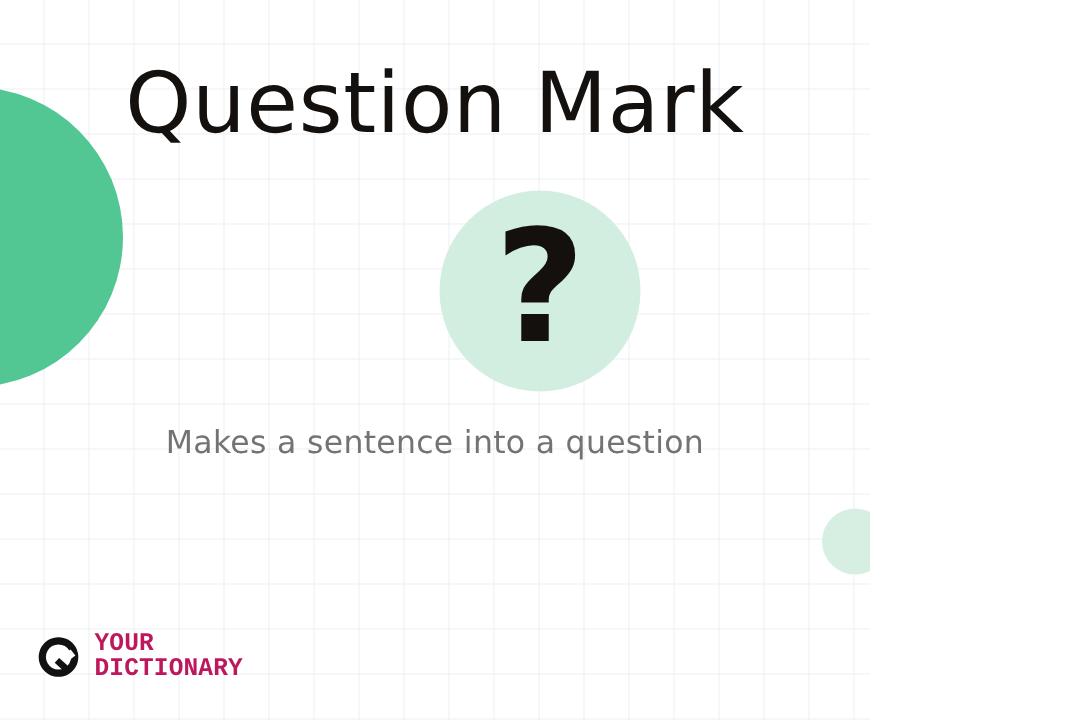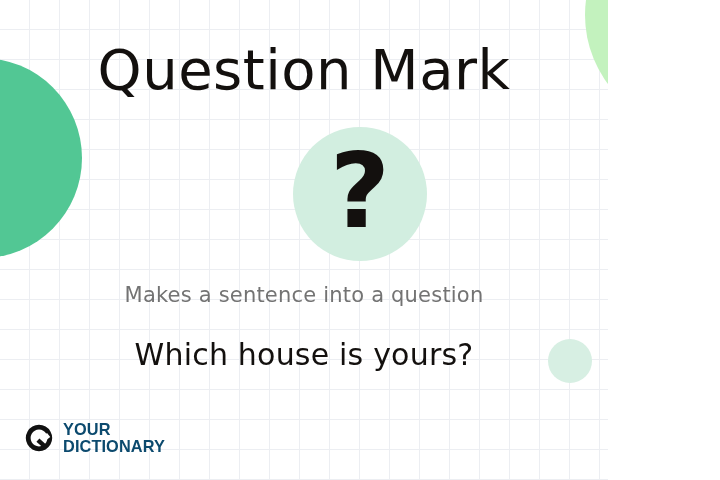--- a/index.html
+++ b/index.html
@@ -8,21 +8,20 @@
     background: #ffffff;
   }
 
   #card {
     position: relative;
     width: 580px;
     height: 480px;
     overflow: hidden;
     background-color: #ffffff;
     font-family: "Liberation Sans", sans-serif;
-    padding-left: 28px;
   }
 
   
   #grid {
     position: absolute;
     inset: 0;
     background-image:
       linear-gradient(to right, #eceef2 1px, transparent 1px),
       linear-gradient(to bottom, #eceef2 1px, transparent 1px);
     background-size: 30px 30px;
@@ -162,22 +161,22 @@
     top: 421px;
     display: flex;
     align-items: center;
     gap: 9px;
   }
   #logo-mark { display: block; }
   #logo-words {
     display: flex;
     flex-direction: column;
     justify-content: center;
-    color: #0c4a6e;
-    font-family: Liberation Sans, sans-serif;
+    color: #be185d;
+    font-family: Liberation Mono, monospace;
     font-weight: 700;
     font-size: 17px;
     line-height: 1.02;
     letter-spacing: 0.1px;
   }
   #logo-words span { display: block; transform: scaleX(0.96); transform-origin: left center; }
 </style>
 </head>
 <body>
 
@@ -196,21 +195,20 @@
   <div class="shape" id="qmark-circle"></div>
 
   <div class="shape" id="example-dot"></div>
 
   <div id="title">Question Mark</div>
 
   <div id="qmark-glyph">?</div>
 
   <div id="subtitle">Makes a sentence into a question</div>
 
-  <div id="example">Which house is yours?</div>
 
   <div id="logo">
     <svg id="logo-mark" width="30" height="30" viewBox="0 0 30 30">
       <path d="M15 1.8 A13.2 13.2 0 1 1 14.99 1.8 Z M15 6.6 A8.4 8.4 0 1 0 15.01 6.6 Z" fill="#111111" fill-rule="evenodd"></path>
       <rect x="15" y="16.2" width="10.2" height="5.2" transform="rotate(-38 15 16.2)" fill="#ffffff"></rect>
       <rect x="15.4" y="15.6" width="8.6" height="4.4" transform="rotate(42 15.4 15.6)" fill="#111111"></rect>
     </svg>
     <div id="logo-words">
       <span>YOUR</span>
       <span>DICTIONARY</span>

